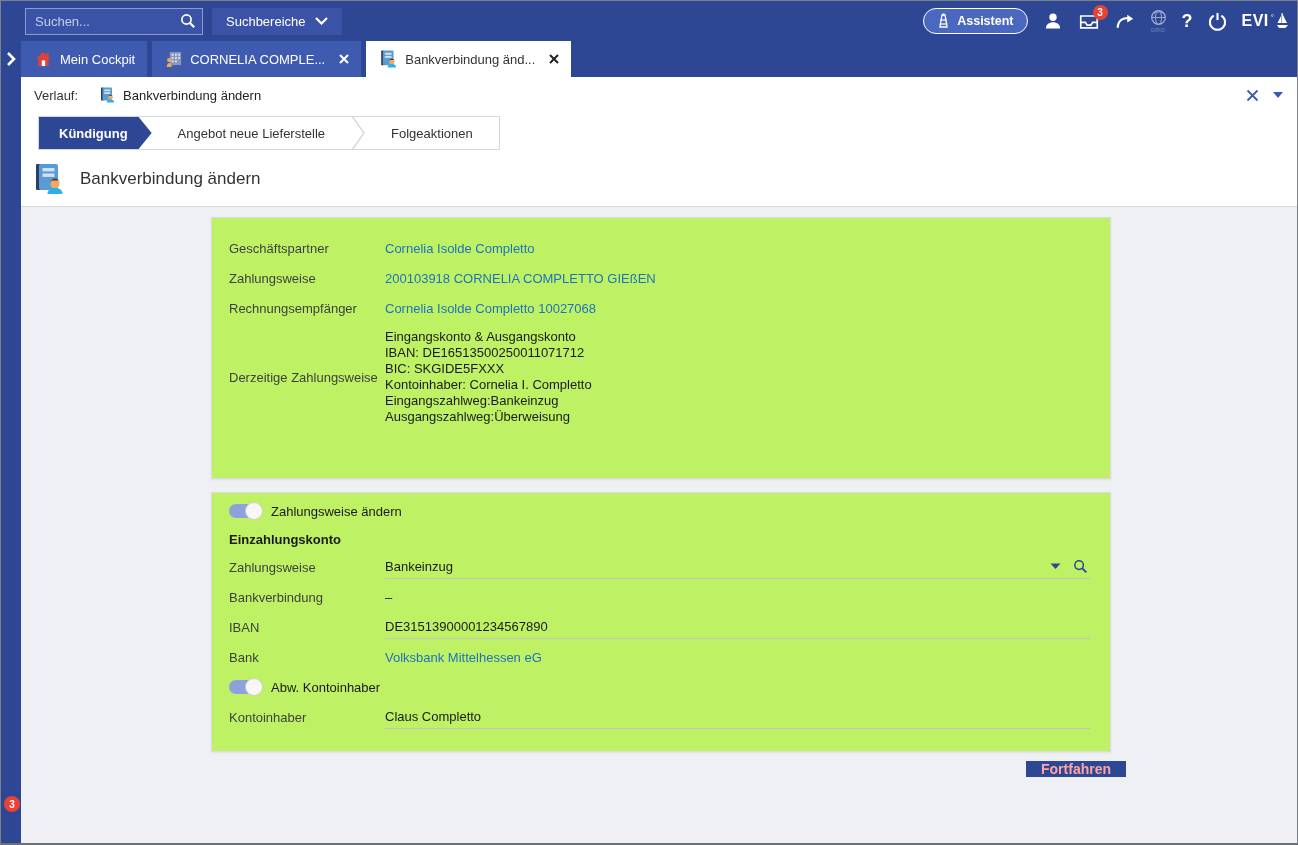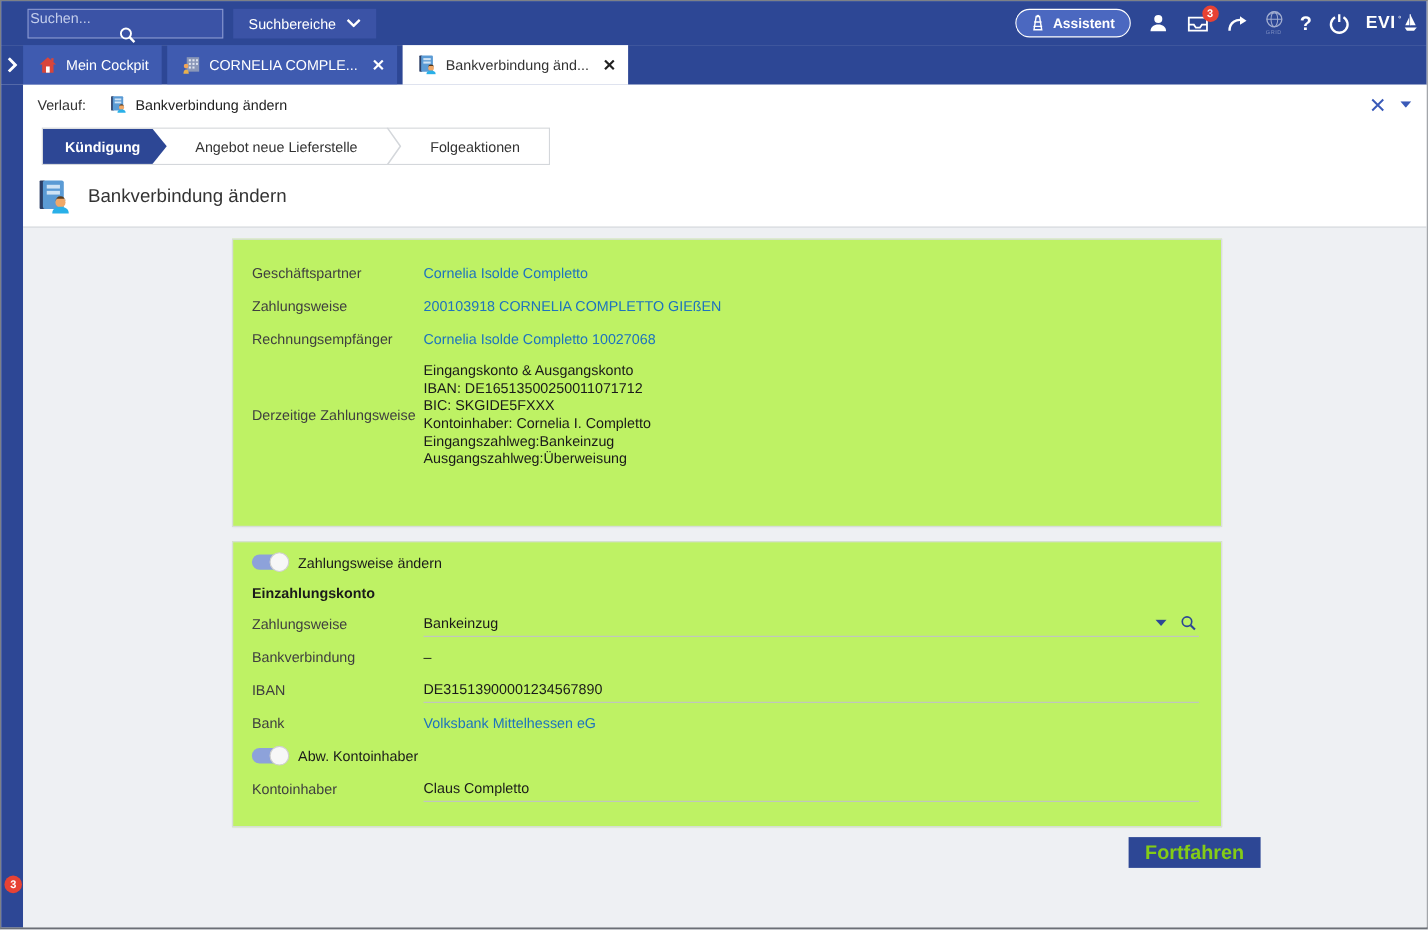--- a/index.html
+++ b/index.html
@@ -10,21 +10,21 @@
     border:1px solid #7d8187; border-bottom:2px solid #6b6f76; background:#eef0f3;
   }
 
   
   .topbar {
     position:absolute; left:0; top:0; width:100%; height:40px;
     background:#2d4795; display:flex; align-items:center; color:#fff;
   }
   .search-box {
     margin-left:24px; width:178px; height:27px; background:#3b53a6;
-    border:1px solid #8b9ad1; display:flex; align-items:center; padding:0 6px 0 9px;flex-direction:column;
+    border:1px solid #8b9ad1; display:flex; align-items:center; padding:0 6px 0 9px;
   }
   .search-box input {
     flex:1; min-width:0; background:transparent; border:none; outline:none;
     color:#e8ecf8; font-size:13px; font-family:"Liberation Sans", sans-serif;
   }
   .search-box input::placeholder { color:#c3cdeb; }
   .suchbereiche {
     margin-left:9px; height:27px; background:#3b53a6; border:none; color:#fff;
     font-size:13px; display:flex; align-items:center; gap:9px; padding:0 14px; cursor:pointer;
     font-family:"Liberation Sans", sans-serif;
@@ -109,22 +109,22 @@
   }
   .toggle-label { margin-left:12px; font-size:13px; color:#1a1a1a; }
   .section-header { font-size:13px; font-weight:bold; color:#1a1a1a; height:26px; display:flex; align-items:center; }
 
   .field { flex:1; display:flex; align-items:center; border-bottom:1px solid #c0c3c7; height:24px; }
   .field.noline { border-bottom:none; }
   .field-icons { margin-left:auto; display:flex; align-items:center; gap:12px; padding-right:2px; }
   .field-icons svg { cursor:pointer; }
 
   .continue-btn {
-    position:absolute; left:1005px; top:554px; height:28px; padding:0 15px;
-    background:#2d4795; color:#84cc16; border:none; font-size:18px; font-weight:bold;
+    position:absolute; left:1005px; top:554px; height:16px; padding:0 15px;
+    background:#2d4795; color:#fca5a5; border:none; font-size:14px; font-weight:bold;
     cursor:pointer; font-family:"Liberation Sans", sans-serif;
   }
 </style>
 </head>
 <body>
 
 <div class="window">
 
   <div class="topbar">
     <div class="search-box">

